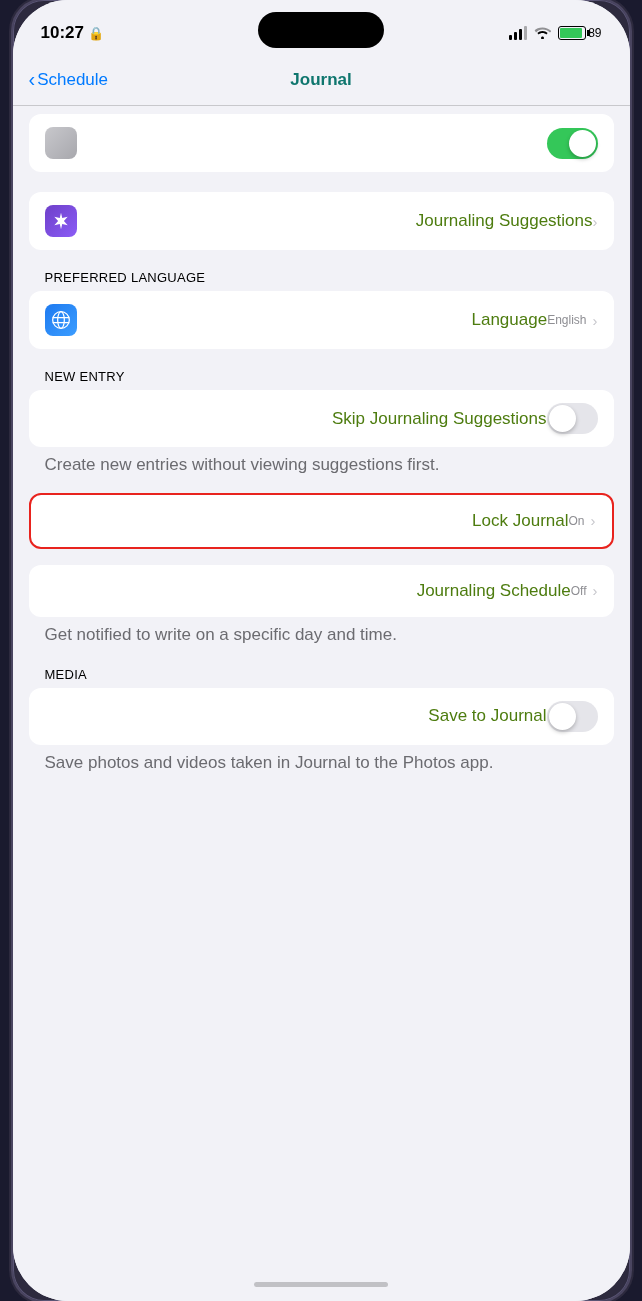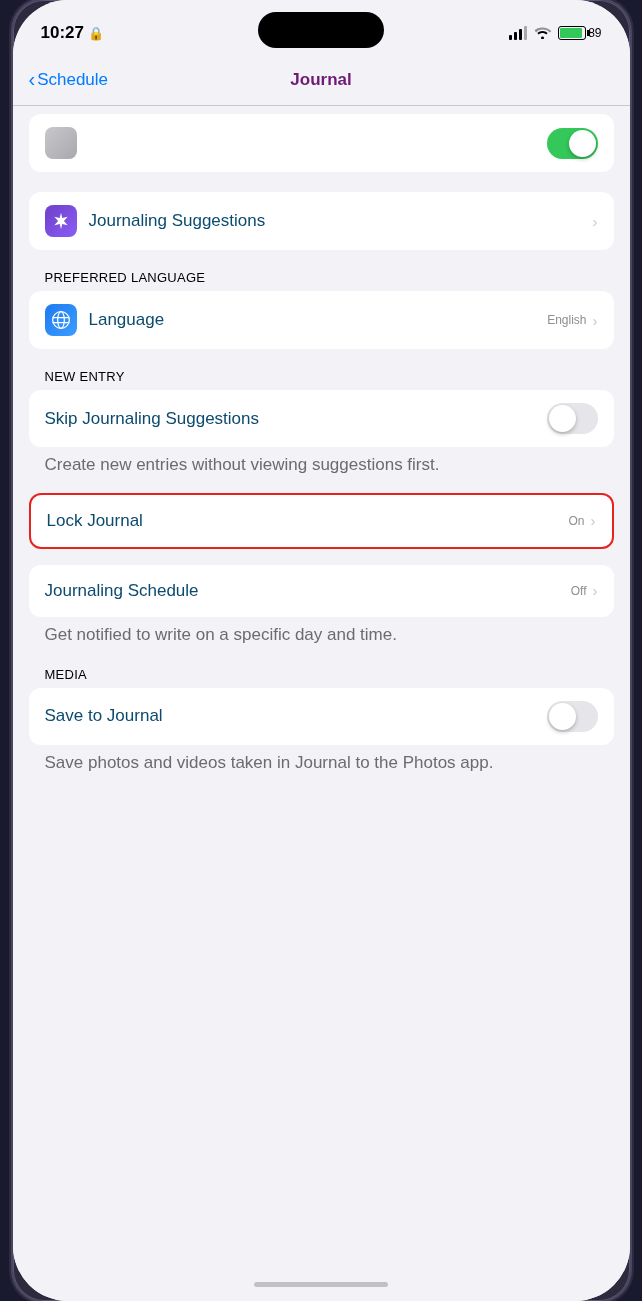--- a/index.html
+++ b/index.html
@@ -190,21 +190,21 @@
     .nav-back-chevron {
       font-size: 20px;
       font-weight: 300;
       line-height: 1;
       margin-top: -1px;
     }
 
     .nav-title {
       font-size: 17px;
       font-weight: 600;
-      color: #701a75;
+      color: #0f766e;
     }
 
     
     .content {
       flex: 1;
       overflow-y: auto;
       background: #f2f2f7;
       padding-bottom: 40px;
     }
 
@@ -259,22 +259,23 @@
     .icon-purple {
       background: linear-gradient(135deg, #6e40c9, #8b5cf6);
     }
 
     .icon-blue {
       background: linear-gradient(135deg, #1e7af0, #3b9dff);
     }
 
     .row-label {
       font-size: 17px;
-      color: #0c4a6e;
+      color: #4d7c0f;
       flex: 1;
+      text-align: right;
     }
 
     .row-value {
       font-size: 12px;
       color: #8e8e93;
       margin-right: 6px;
     }
 
     .chevron {
       color: #c7c7cc;

